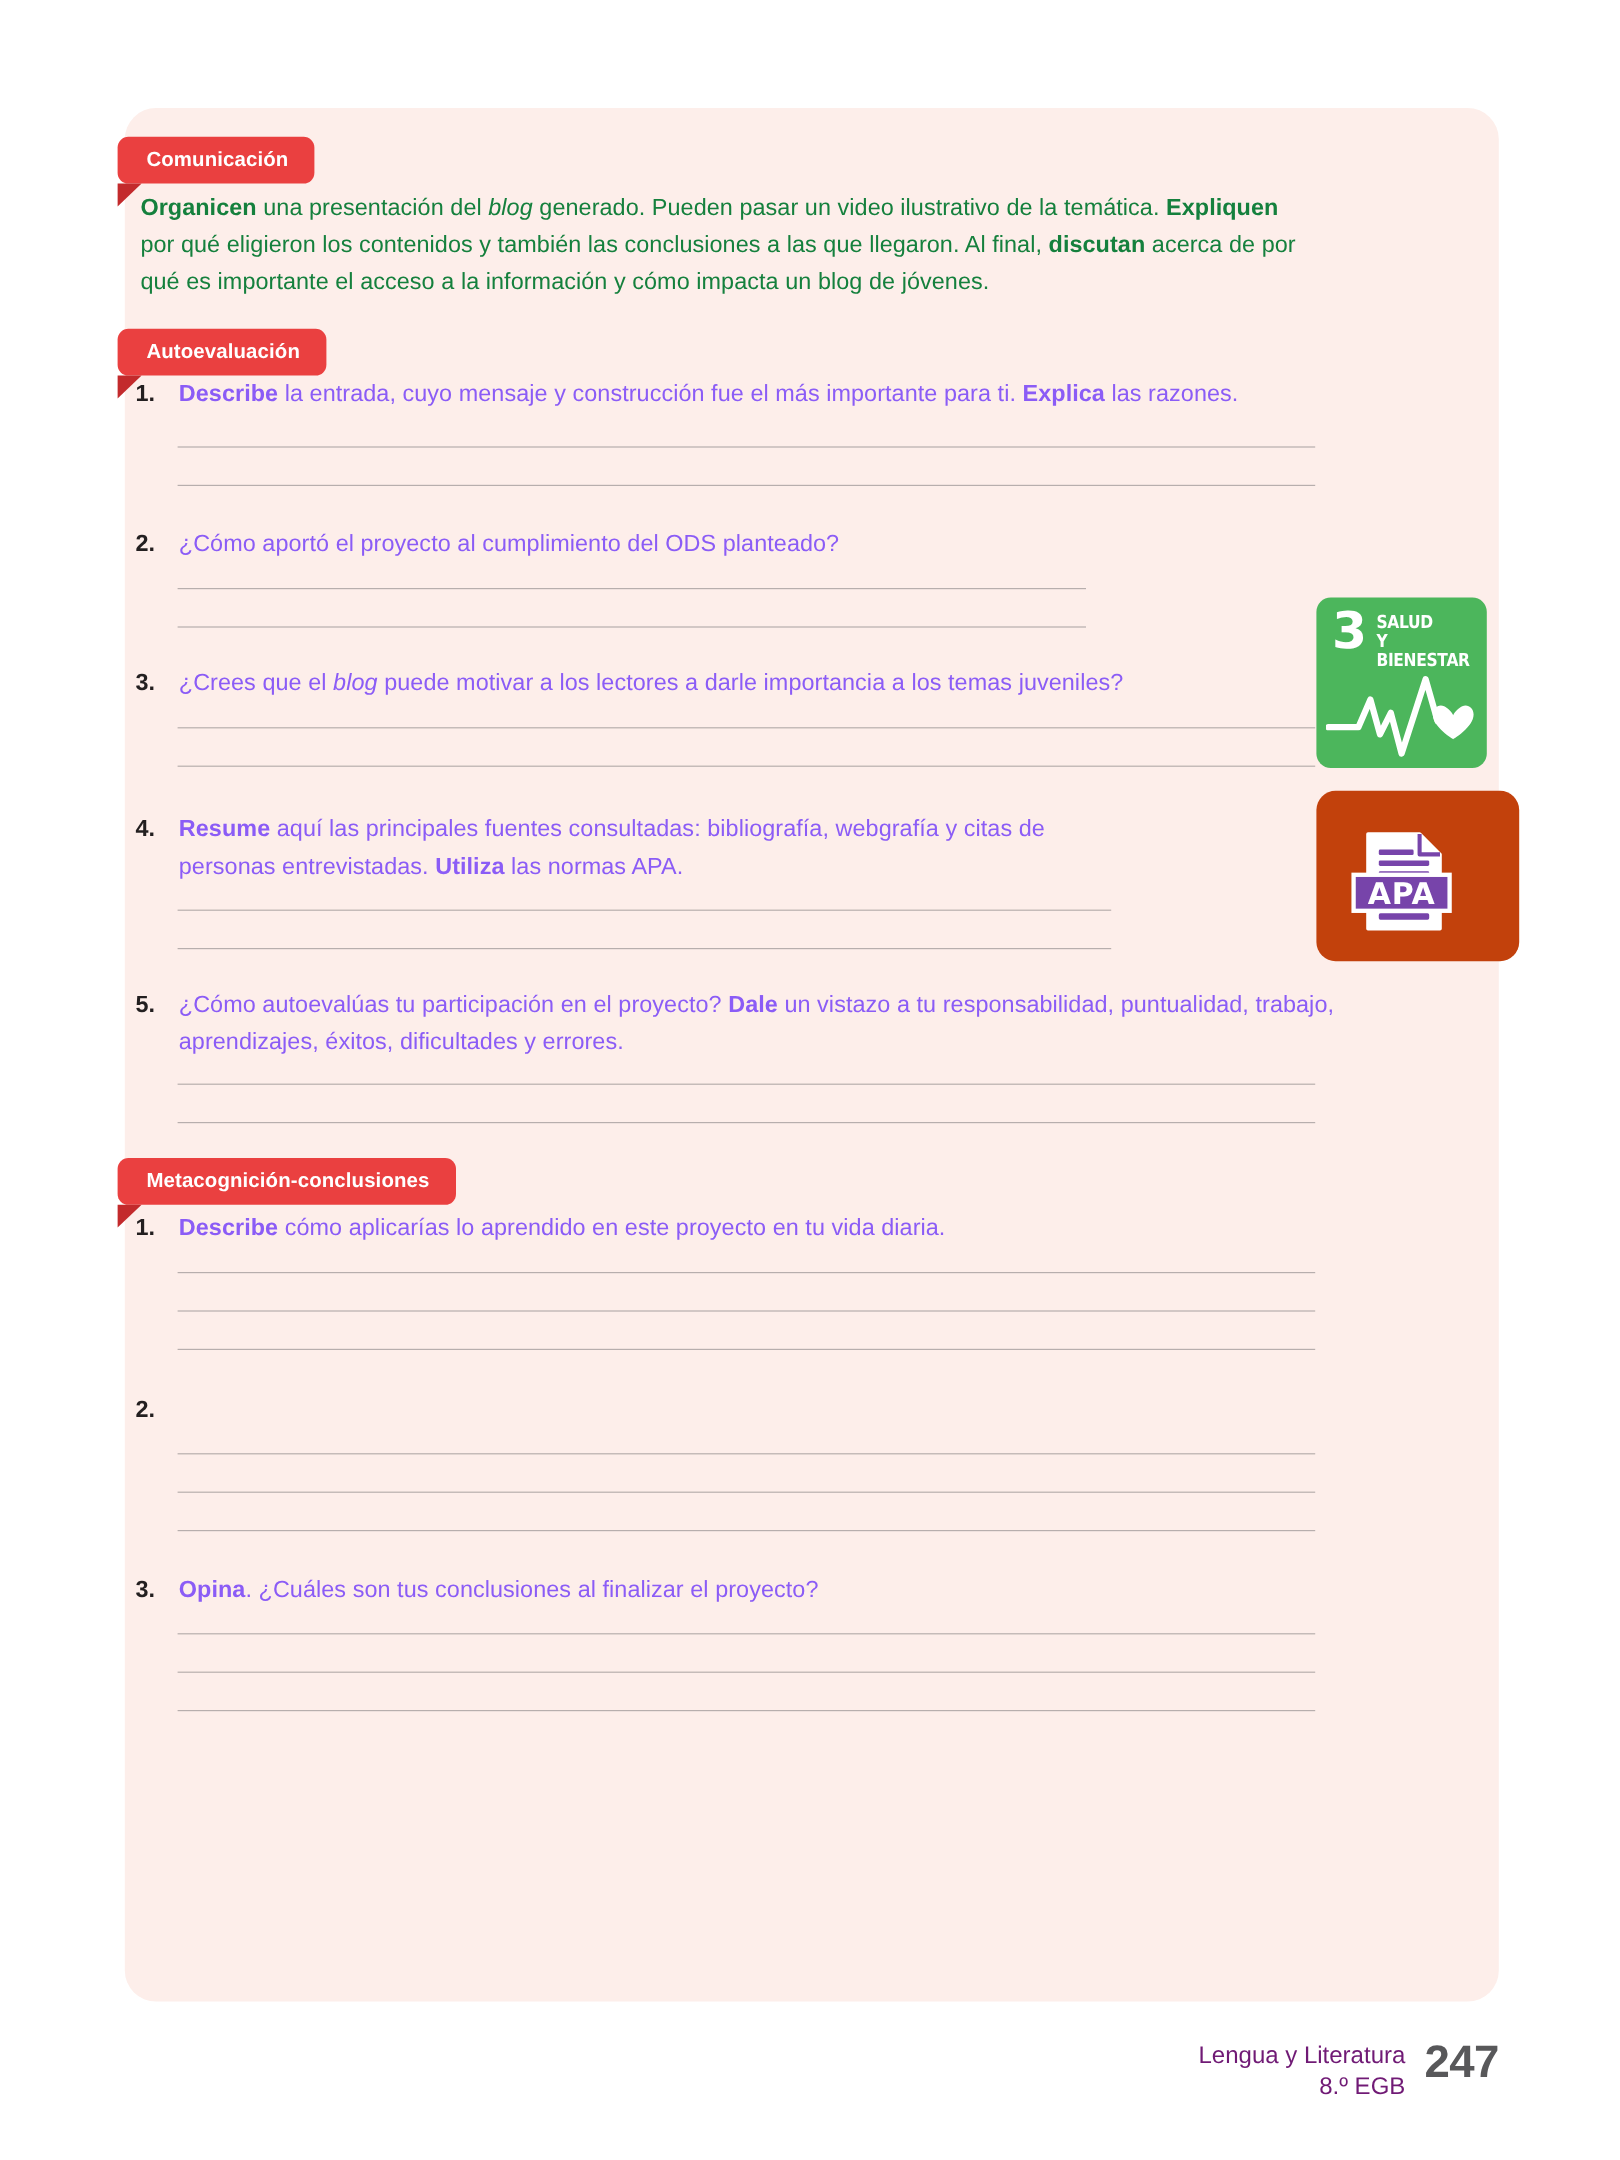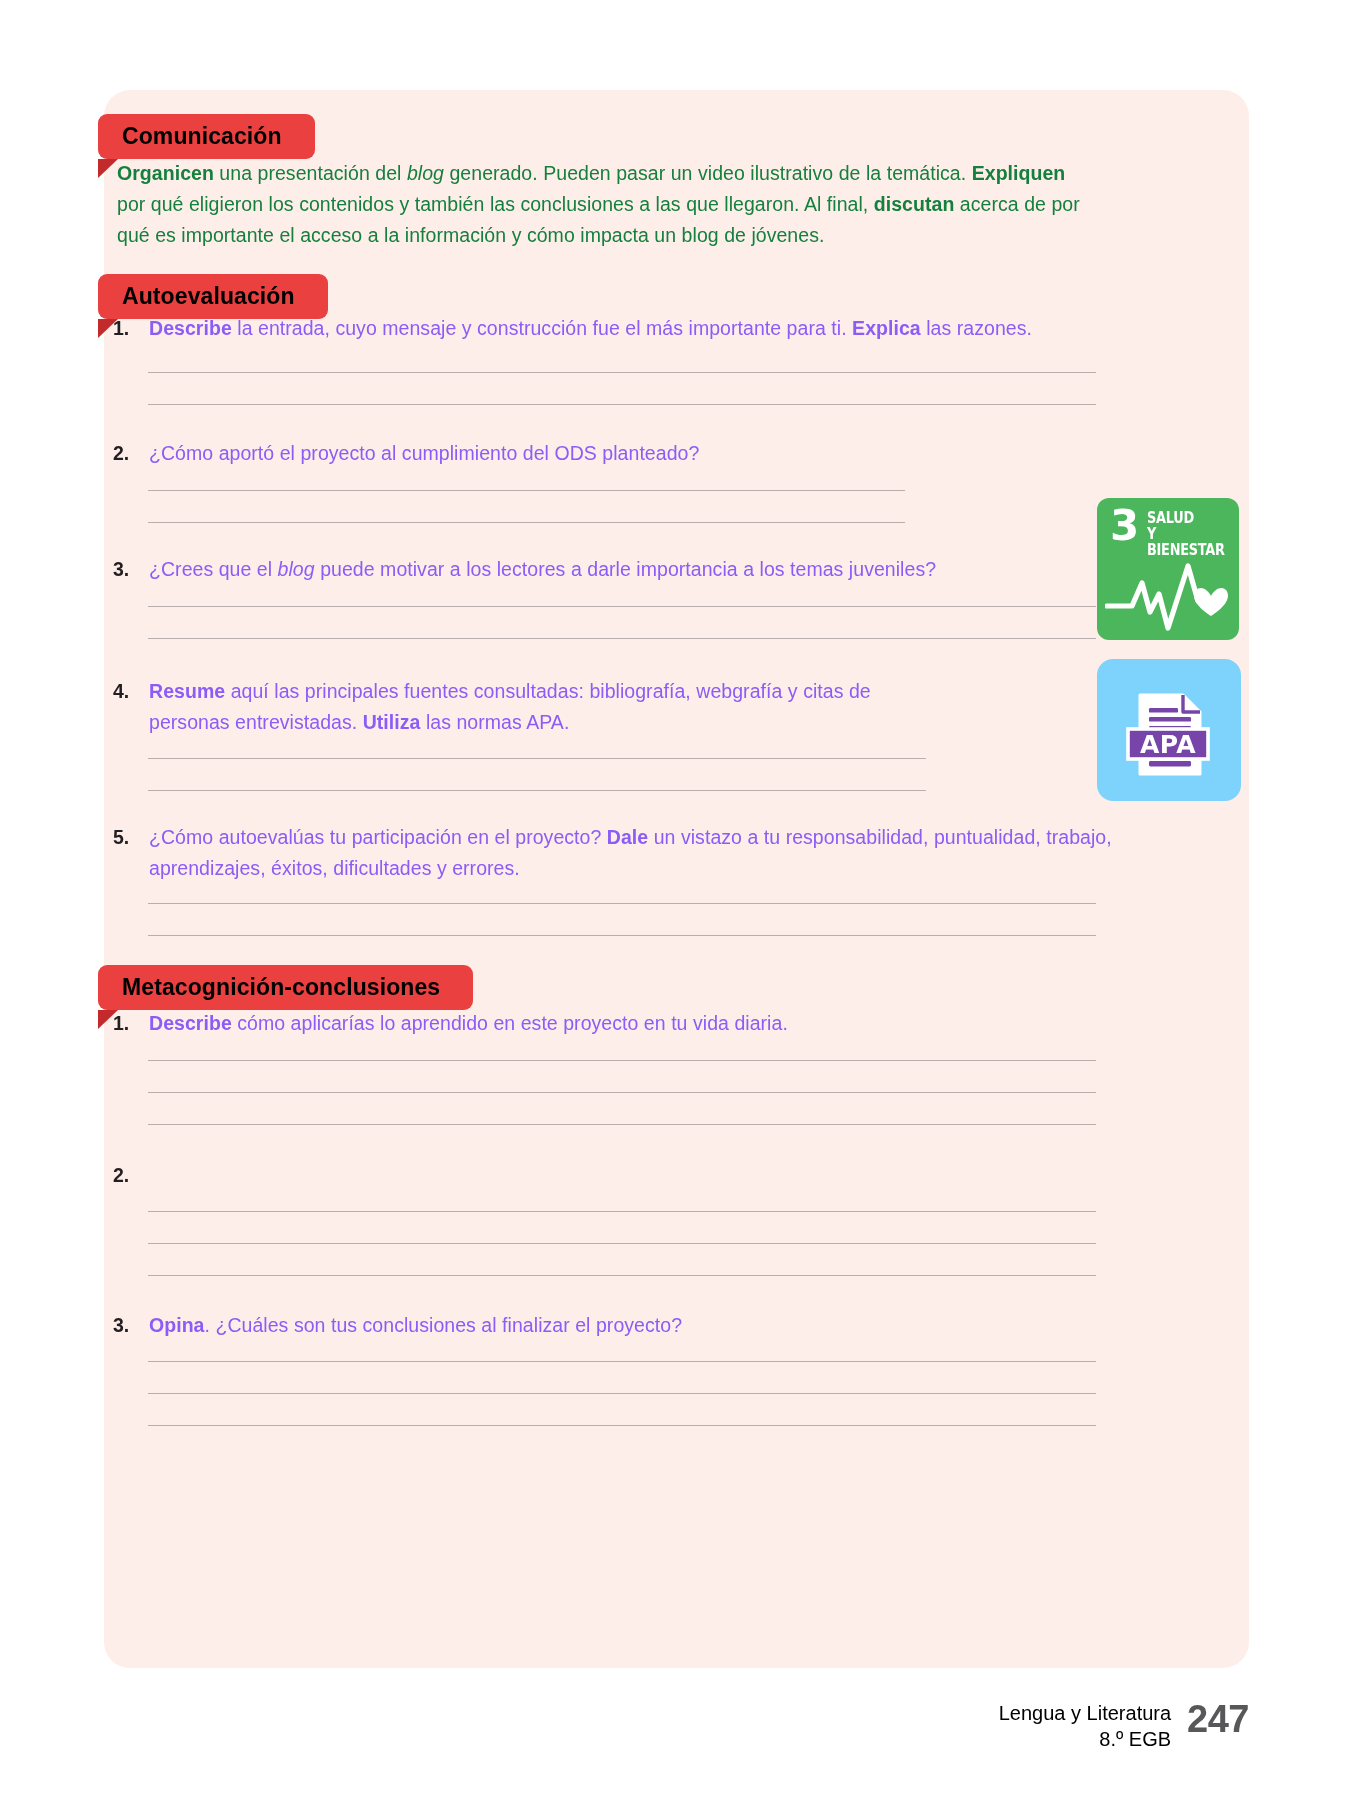--- a/index.html
+++ b/index.html
@@ -30,25 +30,25 @@
     height: 1578px;
     background: #fdeeea;
     border-radius: 26px;
   }
 
   
   .badge {
     position: absolute;
     display: inline-block;
     background: #ea4040;
-    color: #000000;
-    font-size: 23px;
+    color: #ffffff;
+    font-size: 17px;
     font-weight: bold;
     letter-spacing: .1px;
-    padding: 10px 33px 11px 24px;
+    padding: 10px 22px 11px 24px;
     border-radius: 9px;
     white-space: nowrap;
     line-height: 1.05;
   }
   .badge::after {
     content: "";
     position: absolute;
     left: 0px;
     top: 100%;
     width: 0;
@@ -134,23 +134,23 @@
     position: absolute;
     left: 8px;
     top: 58px;
     width: 126px;
     height: 78px;
   }
 
   
   .apa {
     position: absolute;
-    width: 144px;
+    width: 169px;
     height: 142px;
-    background: #7dd3fc;
+    background: #c2410c;
     border-radius: 16px;
     overflow: hidden;
   }
   .apa-art {
     position: absolute;
     left: 0;
     top: 0;
     width: 142px;
     height: 142px;
   }
@@ -158,21 +158,21 @@
   
   .footer {
     position: absolute;
     right: 101px;
     top: 1697px;
     display: flex;
     align-items: flex-start;
   }
   .footer-txt {
     text-align: right;
-    color: #000000;
+    color: #701a75;
     font-size: 20px;
     line-height: 26px;
     font-family: "Liberation Sans", sans-serif;
     padding-top: 3px;
   }
   .footer-page {
     font-size: 38px;
     font-weight: bold;
     color: #58585a;
     margin-left: 16px;

